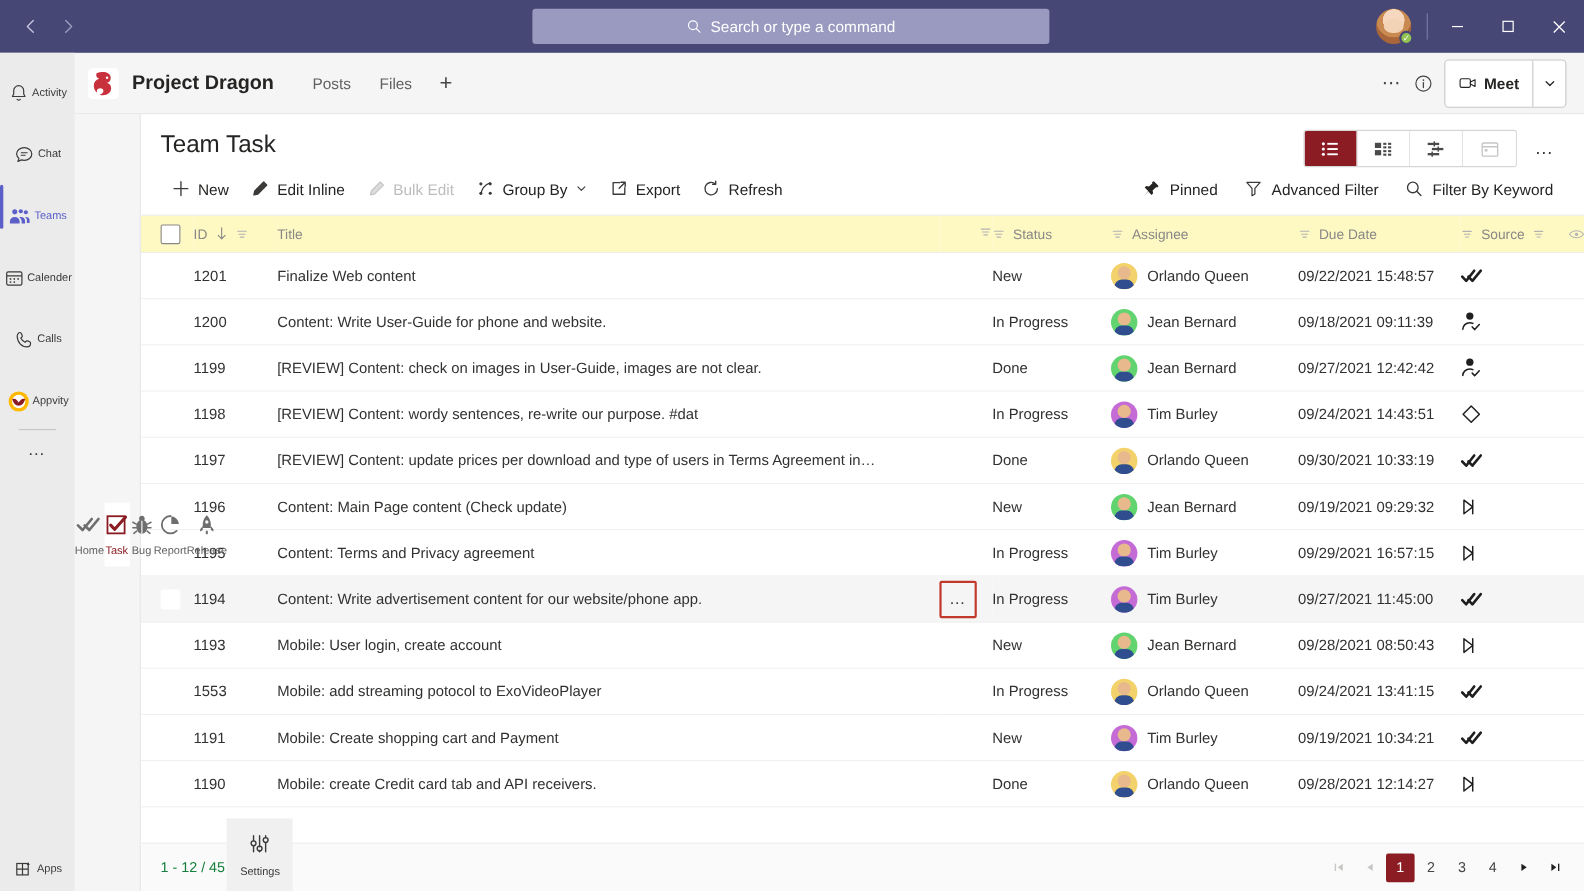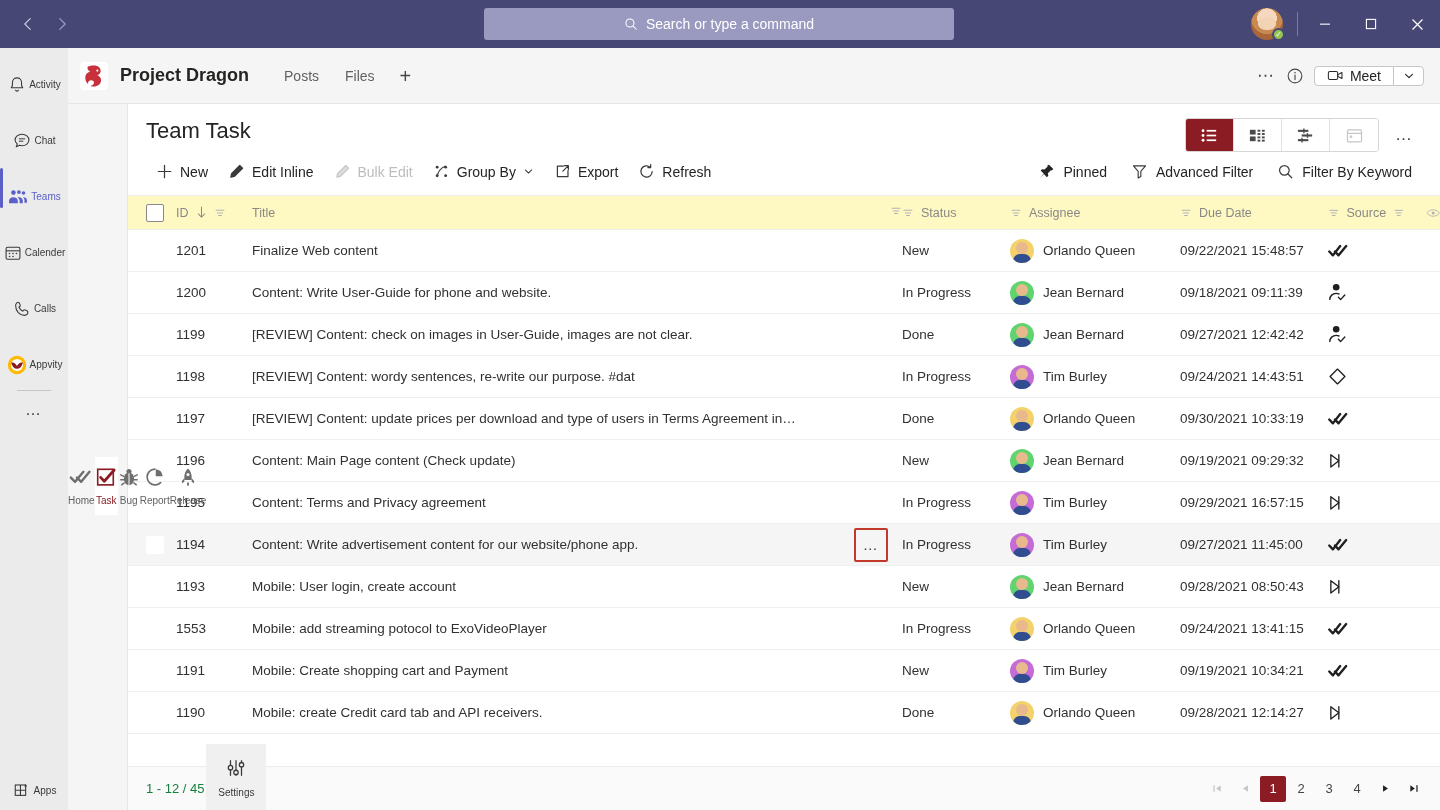--- a/index.html
+++ b/index.html
@@ -122,22 +122,22 @@
   }
   .chan-tab.active { color: #5b5fc7; }
   .chan-tab.active::after {
     content: ""; position: absolute; left: 12px; right: 12px; bottom: 8px;
     height: 2px; background: #5b5fc7; border-radius: 2px;
   }
   .chan-add { color: #484644; font-size: 20px; padding: 0 12px; cursor: pointer; line-height: 1; }
   .chanhdr-right { margin-left: auto; display: flex; align-items: center; gap: 10px; }
   .hdr-ico { color: #484644; cursor: pointer; display:flex; align-items:center; justify-content:center; }
   .meet-btn {
-    height: 20px; border: 1px solid #c7c7c7; border-radius: 4px; background: #fff;
-    display: flex; align-items: center; overflow: hidden;
+    height: 44px; border: 1px solid #c7c7c7; border-radius: 4px; background: #fff;
+    display: flex; align-items: center; overflow: hidden; font-weight: bold;
   }
   .meet-main {
     display: flex; align-items: center; gap: 6px; padding: 0 12px; height: 100%;
     font-size: 14px; color: #252423; cursor: pointer;
   }
   .meet-caret {
     width: 30px; height: 100%; border-left: 1px solid #c7c7c7;
     display: flex; align-items: center; justify-content: center; cursor: pointer; color:#252423;
   }
 

